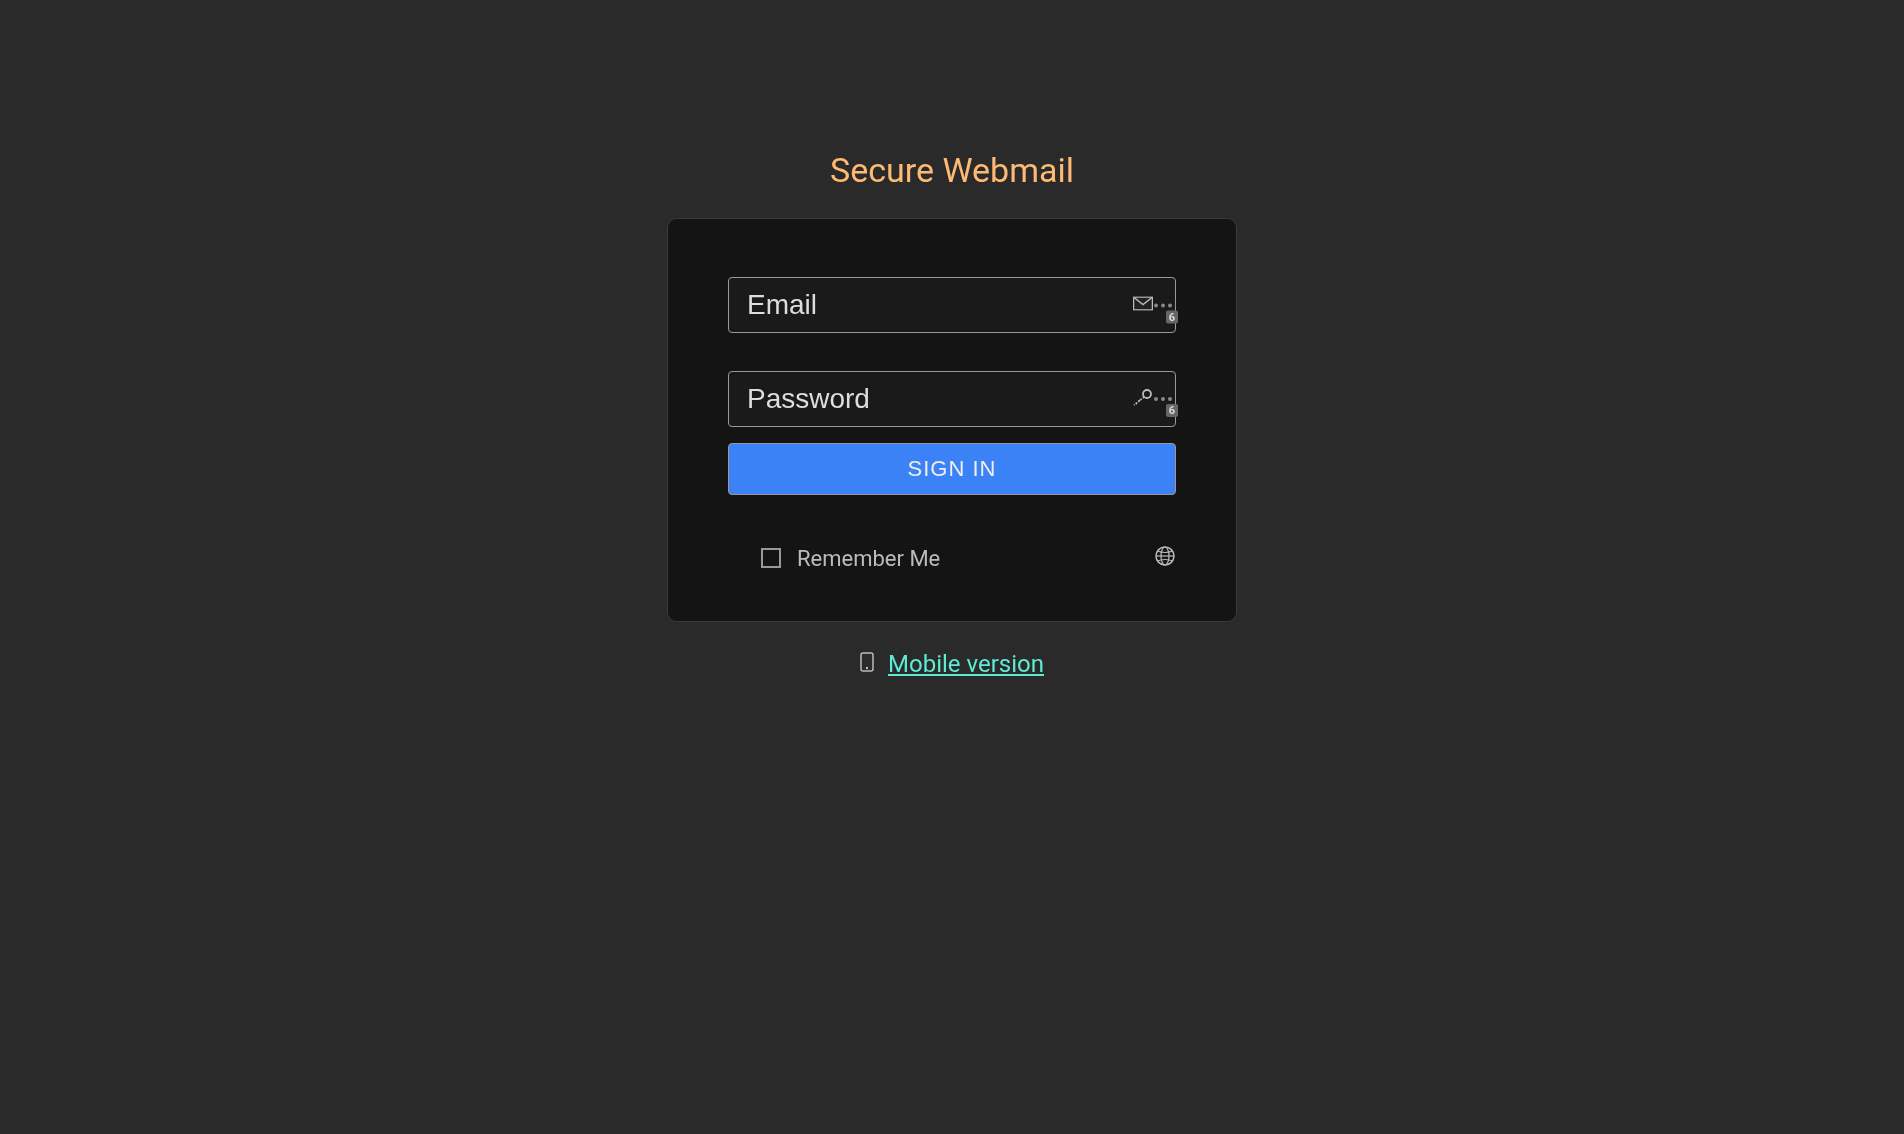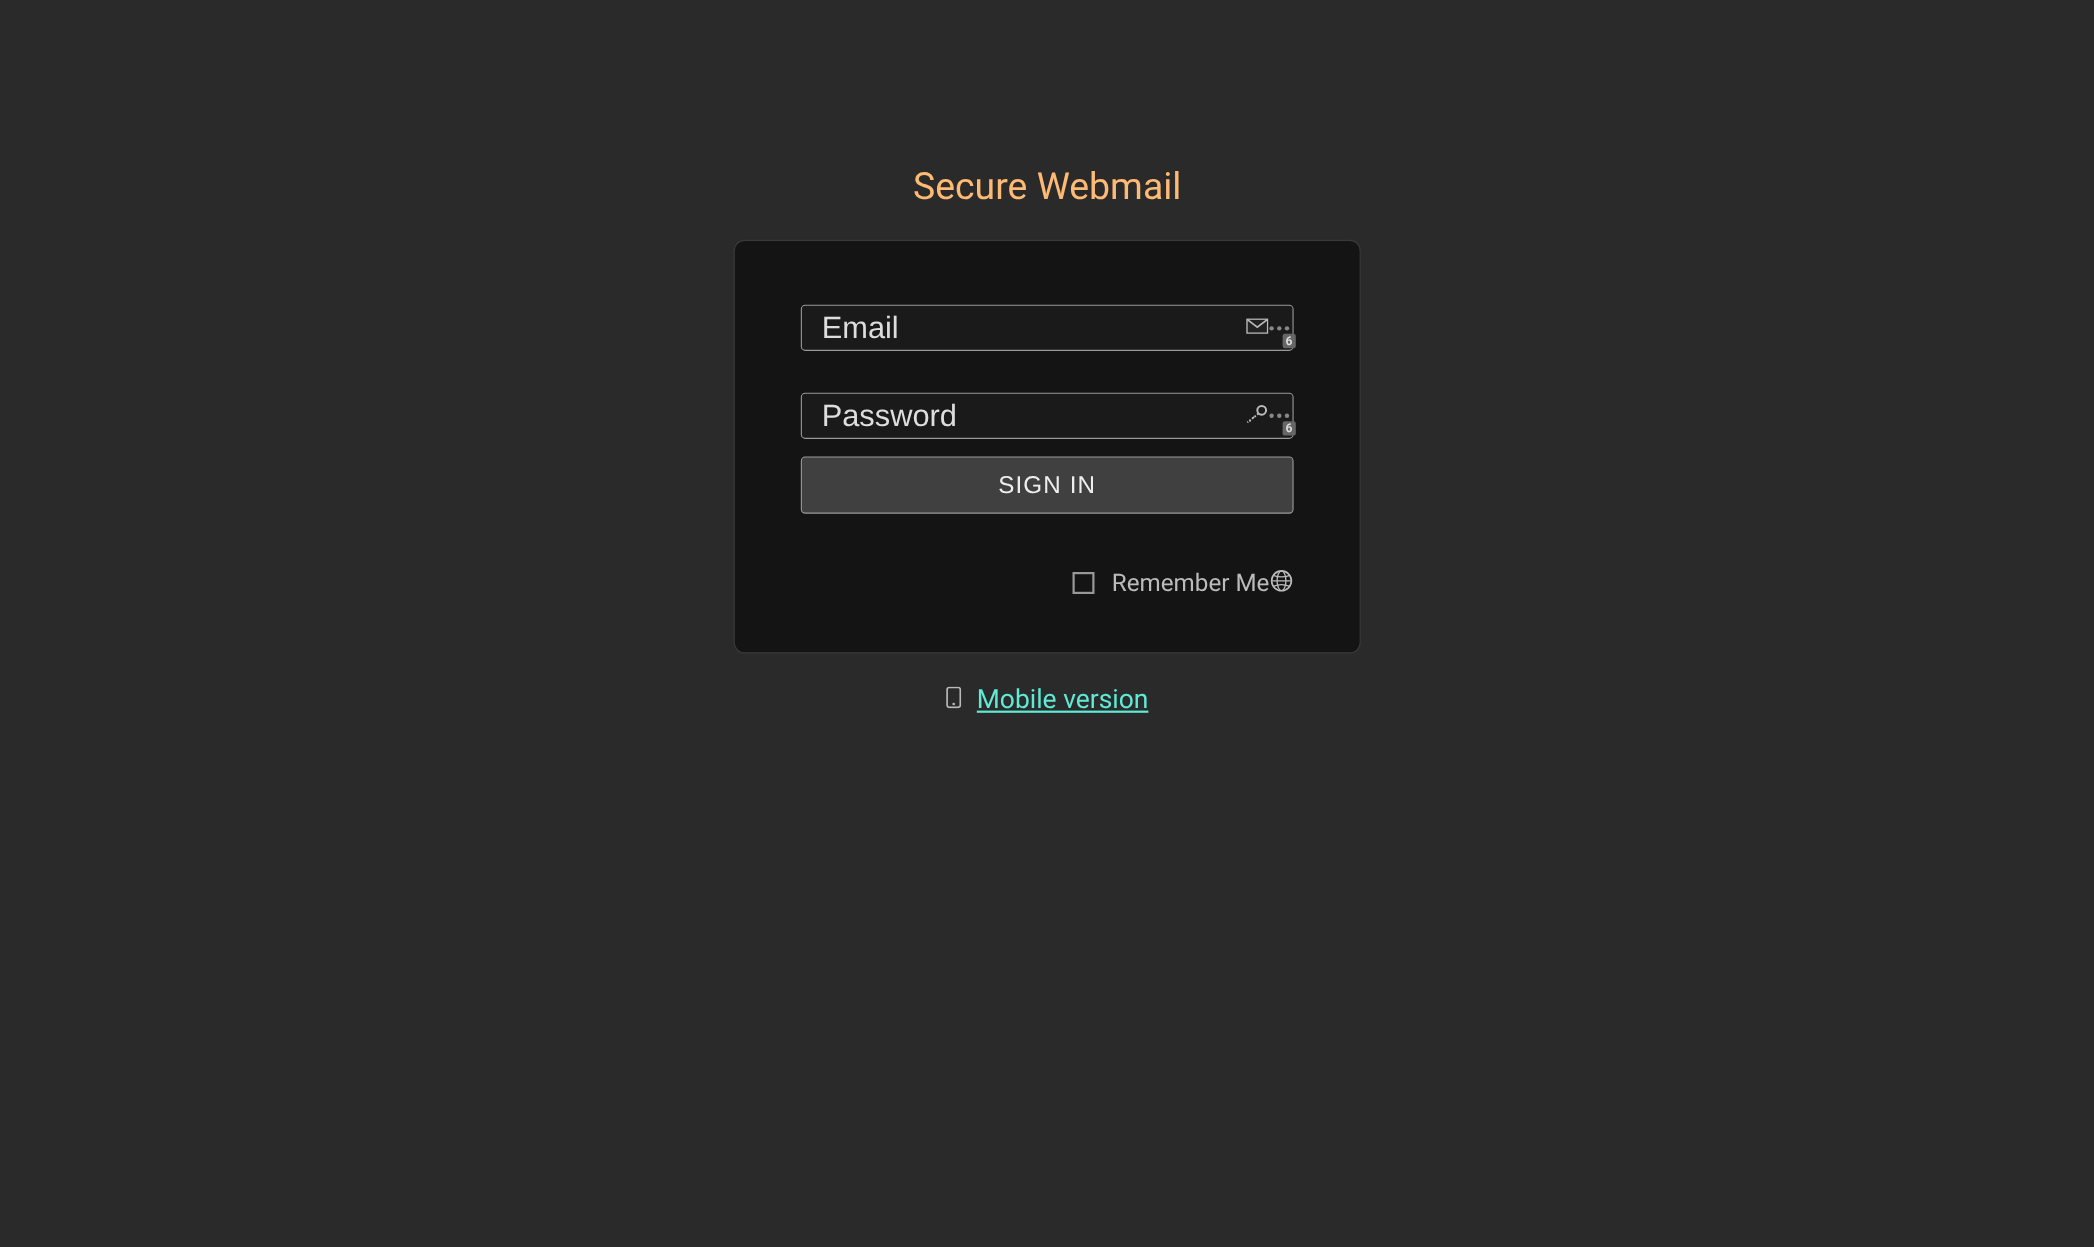--- a/index.html
+++ b/index.html
@@ -33,21 +33,21 @@
     }
     .input-wrapper {
       position: relative;
       margin-bottom: 38px;
     }
     .input-wrapper:nth-child(2) {
       margin-bottom: 16px;
     }
     .text-input {
       width: 100%;
-      height: 42px;
+      height: 56px;
       background: #1a1a1a;
       border: 1px solid #999;
       border-radius: 4px;
       padding: 0 60px 0 18px;
       font-size: 28px;
       color: #ddd;
       font-weight: 400;
     }
     .text-input::placeholder {
       color: #ddd;
@@ -88,33 +88,33 @@
       color: #ddd;
       font-size: 11px;
       font-weight: bold;
       padding: 1px 3px;
       border-radius: 2px;
       line-height: 1;
     }
     .signin-btn {
       width: 100%;
       height: 52px;
-      background: #404040;
+      background: #3b82f6;
       border: 1px solid #999;
       border-radius: 4px;
       color: #eee;
       font-size: 22px;
       font-weight: 500;
       letter-spacing: 1px;
       cursor: pointer;
       margin-bottom: 50px;
     }
     .bottom-row {
       display: flex;
-      justify-content: flex-end;
+      justify-content: space-between;
       align-items: center;
       padding-left: 33px;
     }
     .remember-group {
       display: flex;
       align-items: center;
       gap: 16px;
       cursor: pointer;
     }
     .checkbox {

